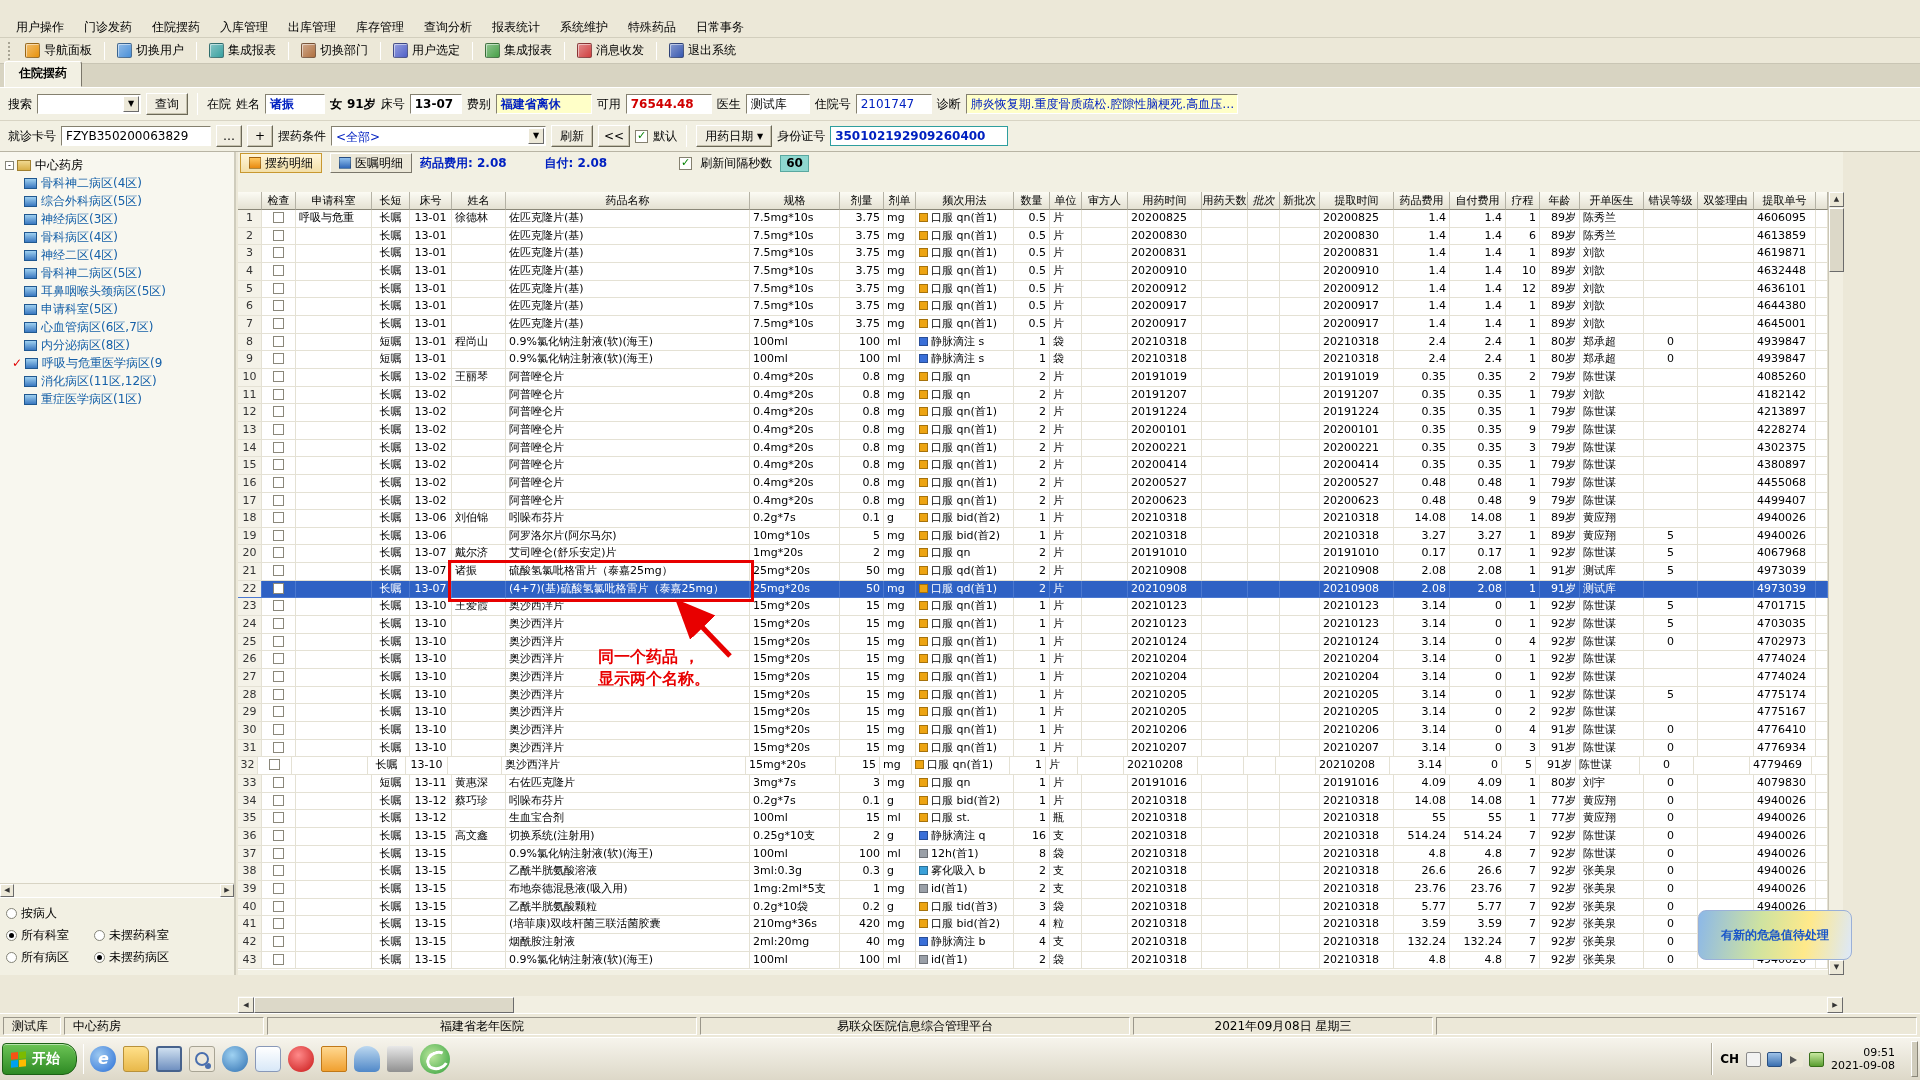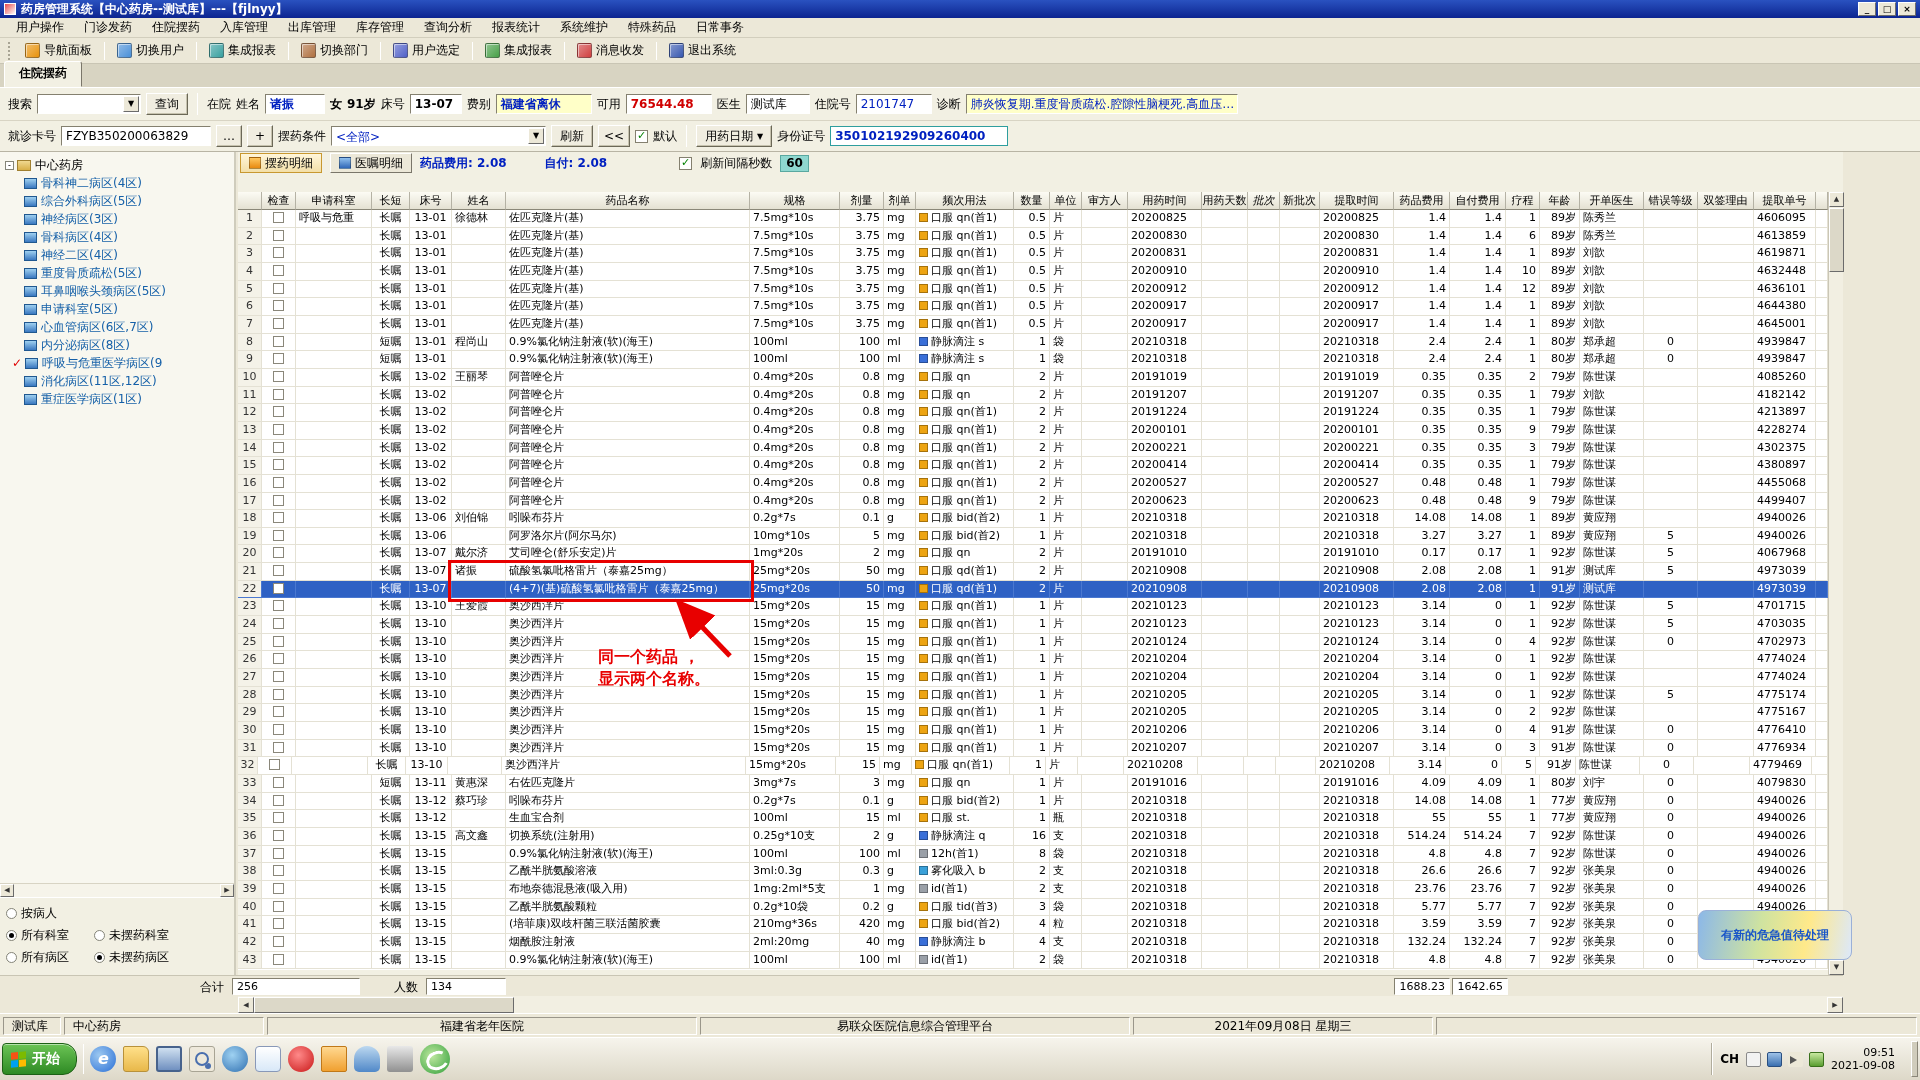--- a/index.html
+++ b/index.html
@@ -154,29 +154,20 @@
 .ann-text{position:absolute;left:598px;top:646px;width:160px;color:#e80000;font-weight:bold;font-size:16px;line-height:1.35;z-index:40;text-align:left}
 .ann-arrow{position:absolute;left:660px;top:596px;z-index:40}
 .alertpop{position:absolute;left:1698px;top:910px;width:154px;height:50px;border-radius:8px;border:1px solid #9ab0d8;background:linear-gradient(100deg,#8cb8e8 0%,#cfe3a0 40%,#ffe98a 70%,#dce8fa 100%);z-index:45;display:flex;align-items:center;justify-content:center}
 .alertpop span{color:#1a56c8;font-size:12px;font-weight:bold}
 </style>
 </head>
 <body>
 
 <div class="screen">
 
-  <div class="titlebar">
-    <span class="title-icon"></span>
-    <span class="title-text">药房管理系统【中心药房--测试库】---【fjlnyy】</span>
-    <span class="win-controls">
-      <span class="wbtn">_</span>
-      <span class="wbtn">□</span>
-      <span class="wbtn">×</span>
-    </span>
-  </div>
 
   <div class="menubar" id="menubar">
       <div class="mitem">用户操作</div>
       <div class="mitem">门诊发药</div>
       <div class="mitem">住院摆药</div>
       <div class="mitem">入库管理</div>
       <div class="mitem">出库管理</div>
       <div class="mitem">库存管理</div>
       <div class="mitem">查询分析</div>
       <div class="mitem">报表统计</div>
@@ -301,21 +292,21 @@
         <div class="tnode">
           <span class="tbook"></span>
           <span class="tlab2">骨科病区(4区)</span>
         </div>
         <div class="tnode">
           <span class="tbook"></span>
           <span class="tlab2">神经二区(4区)</span>
         </div>
         <div class="tnode">
           <span class="tbook"></span>
-          <span class="tlab2">重度骨质疏松(5区)</span>
+          <span class="tlab2">骨科神二病区(5区)</span>
         </div>
         <div class="tnode">
           <span class="tbook"></span>
           <span class="tlab2">耳鼻咽喉头颈病区(5区)</span>
         </div>
         <div class="tnode">
           <span class="tbook"></span>
           <span class="tlab2">申请科室(5区)</span>
         </div>
         <div class="tnode">
@@ -1803,28 +1794,20 @@
         </div>
       </div>
     <div class="vscroll">
       <div class="vs-btn">▲</div>
       <div class="vs-thumb"></div>
       <div class="vs-btn bot">▼</div>
     </div>
   </div>
 
 
-  <div class="sumrow">
-    <span class="lbl" style="left:200px">合计</span>
-    <span class="sfield" style="left:232px;width:128px">256</span>
-    <span class="lbl" style="left:394px">人数</span>
-    <span class="sfield" style="left:426px;width:80px">134</span>
-    <span class="sfield" style="left:1394px;width:56px;text-align:right">1688.23</span>
-    <span class="sfield" style="left:1452px;width:56px;text-align:right">1642.65</span>
-  </div>
 
   <div class="hscrollrow">
     <span class="hs-btn">◀</span>
     <span class="hs-thumb"></span>
     <span class="hs-track"></span>
     <span class="hs-btn">▶</span>
   </div>
 
   <div class="statusbar" id="statusbar">
       <div class="sseg" style="width: 58px;">测试库</div>

